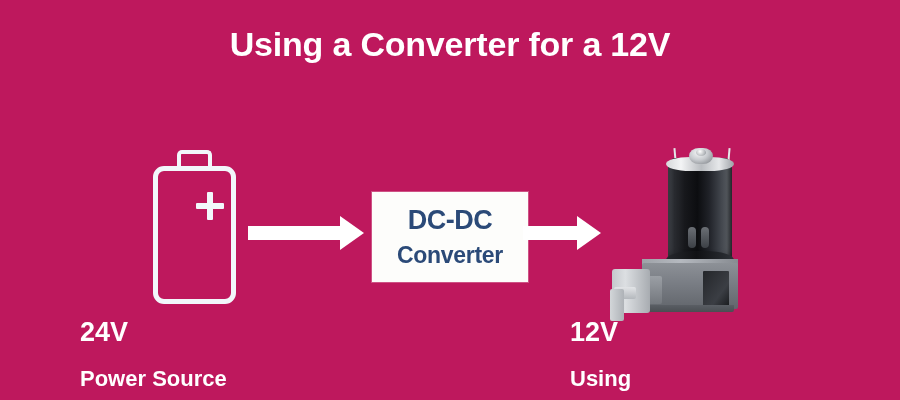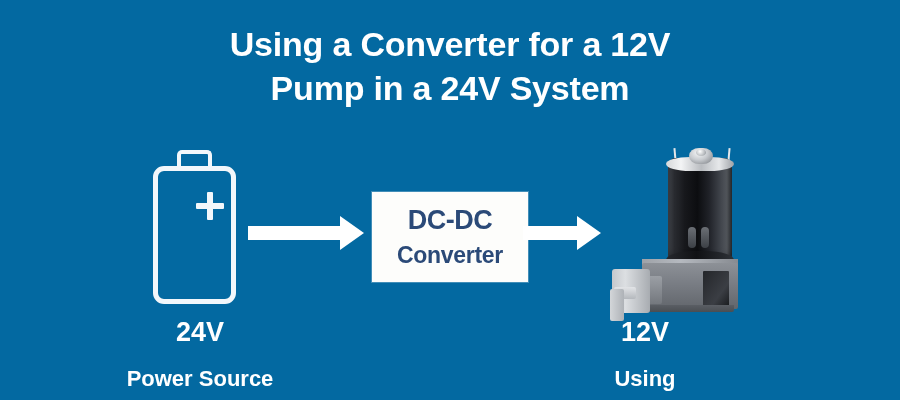--- a/index.html
+++ b/index.html
@@ -9,21 +9,21 @@
   body {
     width: 900px;
     height: 400px;
     overflow: hidden;
     font-family: "Liberation Sans", sans-serif;
   }
   #infographic {
     position: relative;
     width: 900px;
     height: 400px;
-    background: #0369a1;
+    background: #be185d;
     overflow: hidden;
   }
 
   
   #title {
     position: absolute;
     left: 0;
     top: 22px;
     width: 900px;
     text-align: center;
@@ -293,38 +293,36 @@
     top: 160px;
     width: 88px;
     height: 7px;
     background: linear-gradient(to bottom,#5a5e64,#4a4e53);
     border-radius: 0 0 2px 2px;
   }
 
   
   .caption {
     position: absolute;
-    text-align: center;
     color: #ffffff;
     font-weight: bold;
     line-height: 1.08;
   }
   .caption .big   { display: block; font-size: 27px; }
   .caption .small { display: block; font-size: 22px; margin-top: 20px; }
   #caption-left  { left: 80px;  top: 318px; width: 240px; }
-  #caption-right { left: 540px; top: 318px; width: 210px; }
+  #caption-right { left: 570px; top: 318px; width: 210px; }
 </style>
 </head>
 <body>
 
 <div id="infographic">
 
   <div id="title">
     <span class="line">Using a Converter for a 12V</span>
-    <span class="line">Pump in a 24V System</span>
   </div>
 
   <div id="battery-group">
     <div id="battery-terminal"></div>
     <div id="battery-body"></div>
     <div id="battery-plus"></div>
   </div>
 
   <div class="arrow" id="arrow-1">
     <div class="shaft"></div>

